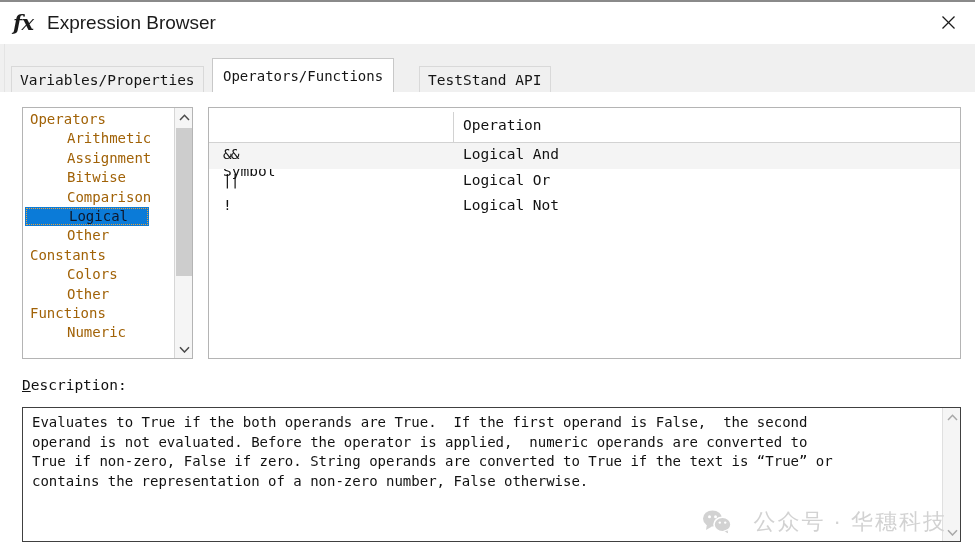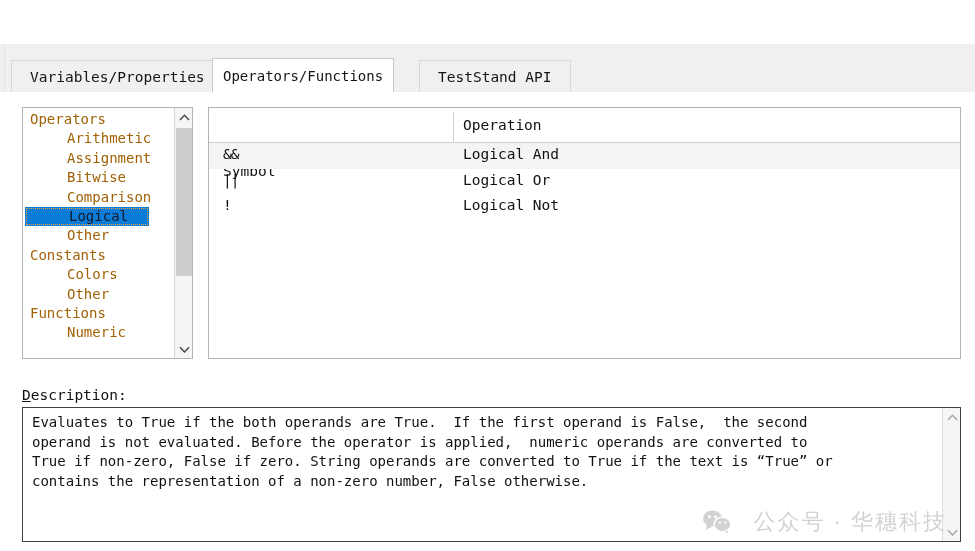--- a/index.html
+++ b/index.html
@@ -74,21 +74,21 @@
     color: #151515;
     background: #f0f0f0;
     border: 1px solid #d9d9d9;
     border-bottom: none;
     display: flex;
     align-items: center;
     justify-content: center;
     cursor: pointer;
     white-space: nowrap;
   }
-  .tab.inactive { height: 32px; padding: 0 18px; }
+  .tab.inactive { height: 26px; padding: 0 8px; }
   .tab.active {
     height: 34px;
     background: #ffffff;
     border-color: #c8c8c8;
     padding: 0 10px;
     z-index: 3;
     font-size: 14px;
   }
   #tab-variables { left: 11px; }
   #tab-operators { left: 212px; }
@@ -208,21 +208,21 @@
     font-size: 14.5px;
     color: #111111;
     white-space: nowrap;
   }
   .cell-symbol { left: 14px; letter-spacing: -1px; }
   .cell-operation { left: 254px; }
 
   
   .desc-label {
     position: absolute;
-    left: 22px; top: 295px;
+    left: 22px; top: 285px;
     font-family: "DejaVu Sans Mono", monospace;
     font-size: 14.5px;
     color: #111111;
   }
   .desc-label .accel { text-decoration: underline; }
   .desc-box {
     position: absolute;
     left: 22px; top: 315px;
     width: 939px; height: 135px;
     background: #ffffff;
@@ -279,20 +279,30 @@
     left: 0; bottom: 0;
     width: 975px; height: 4px;
     background: #ffffff;
   }
 </style>
 </head>
 <body>
 
 <div class="window">
 
+  <div class="titlebar">
+    <span class="fx-icon">fx</span>
+    <span class="title-text">Expression Browser</span>
+    <div class="close-btn">
+      <svg width="15" height="15" viewBox="0 0 15 15">
+        <line x1="1.5" y1="1.5" x2="13.5" y2="13.5" stroke="#1b1b1b" stroke-width="1.3"></line>
+        <line x1="13.5" y1="1.5" x2="1.5" y2="13.5" stroke="#1b1b1b" stroke-width="1.3"></line>
+      </svg>
+    </div>
+  </div>
 
   <div class="tabstrip">
     <div class="tab inactive" id="tab-variables">
       <span>Variables/Properties</span>
     </div>
     <div class="tab active" id="tab-operators">
       <span>Operators/Functions</span>
     </div>
     <div class="tab inactive" id="tab-teststand">
       <span>TestStand API</span>

